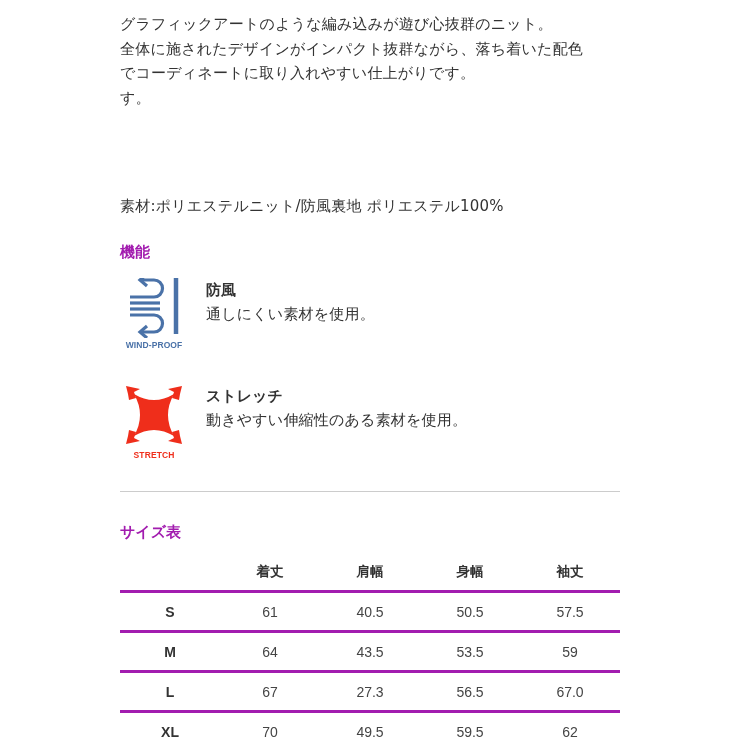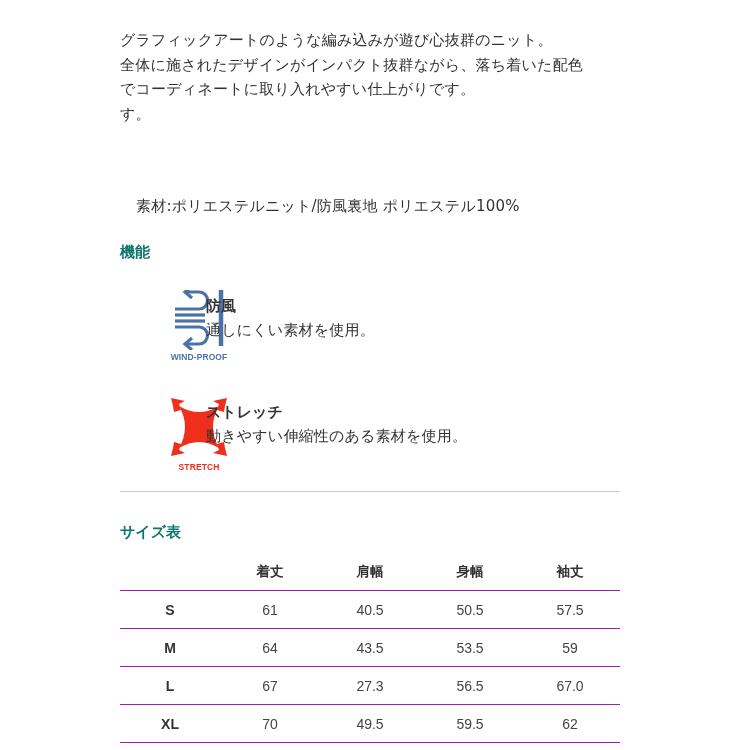--- a/index.html
+++ b/index.html
@@ -23,58 +23,56 @@
     }
     .desc {
       position: absolute;
       left: 0;
       top: 12px;
       width: 510px;
       font-size: 15px;
       line-height: 24.5px;
       color: #333;
       letter-spacing: 0.2px;
-      margin-top: 16px;
     }
     .desc div { white-space: nowrap; }
     .material {
       position: absolute;
-      left: 16px;
+      left: 0;
       top: 194px;
       font-size: 15px;
       line-height: 24px;
       white-space: nowrap;
       letter-spacing: 0.2px;
     }
     .section-title {
       position: absolute;
       left: 0;
       font-size: 15px;
       font-weight: bold;
-      color: #0f766e;
+      color: #a21caf;
       white-space: nowrap;
     }
     .features-title { top: 243px; }
     .feature {
       position: absolute;
       left: 0;
       width: 510px;
     }
     .feature .icon {
       position: absolute;
       left: 0;
-      top: 12px;
+      top: 0;
       width: 68px;
       height: 80px;
-      margin-left: 45px;
     }
     .feature .text {
       position: absolute;
       left: 86px;
-      top: 16px;
+      top: 0;
       width: 430px;
     }
     .feature .name {
       font-size: 15px;
       font-weight: bold;
       line-height: 24px;
       white-space: nowrap;
     }
     .feature .detail {
       font-size: 15px;
@@ -110,21 +108,21 @@
       top: 553px;
       width: 500px;
       border-collapse: collapse;
       font-size: 14px;
       color: #444;
     }
     table.size-table th, table.size-table td {
       height: 37px;
       padding: 0;
       text-align: center;
-      border-bottom: 1px solid #a21caf;
+      border-bottom: 3px solid #a21caf;
       font-family: "Liberation Sans", sans-serif;
     }
     table.size-table thead th {
       font-weight: bold;
       color: #333;
       font-size: 13.5px;
       font-family: "DejaVu Sans", sans-serif;
     }
     table.size-table tbody th {
       font-weight: bold;

